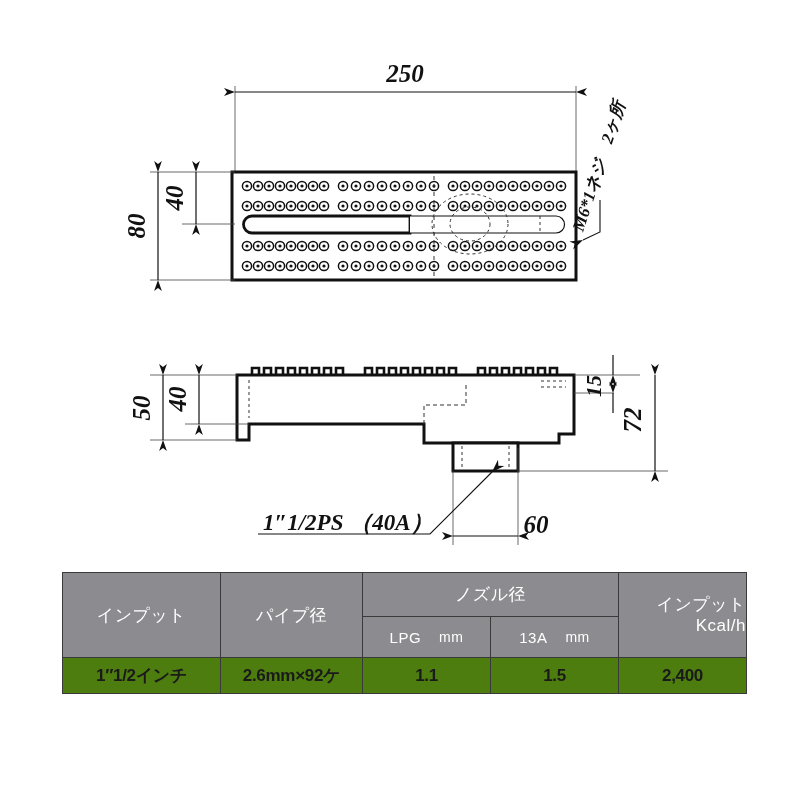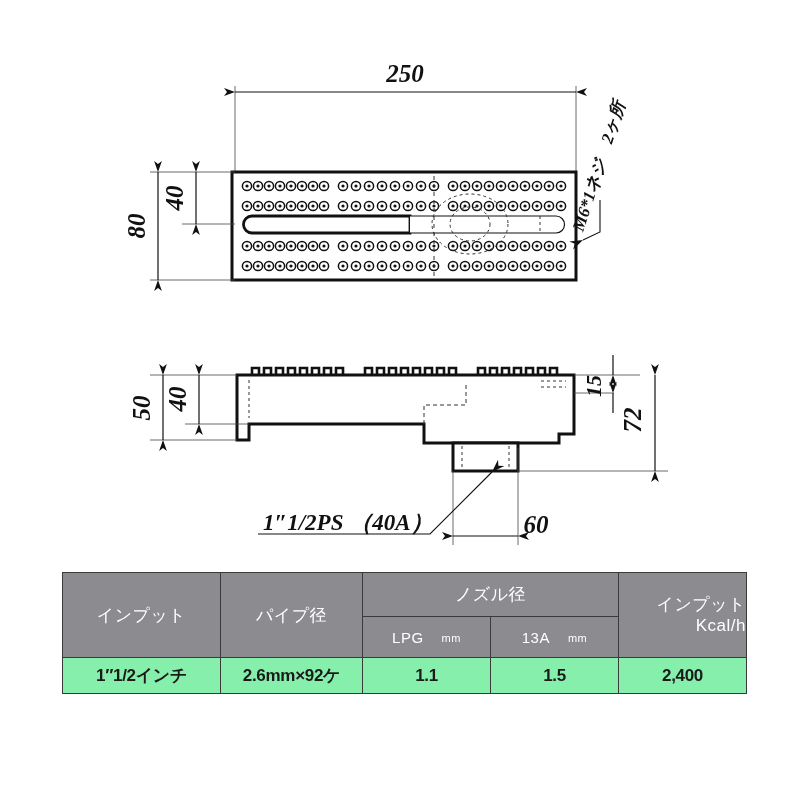--- a/index.html
+++ b/index.html
@@ -43,32 +43,32 @@
     background: #8c8c90;
     color: #ffffff;
     font-weight: normal;
     font-size: 17px;
     letter-spacing: 0.5px;
   }
   #spec-table th.sub {
     font-size: 15px;
   }
   #spec-table td {
-    background: #86efac;
+    background: #4d7c0f;
     color: #1a1a1a;
     font-size: 17px;
     height: 35px;
     font-weight: bold;
     letter-spacing: -0.3px;
   }
   .hdr-tall { height: 83px; }
   .hdr-top  { height: 43px; margin-top: 22px; }
   .hdr-bot  { height: 40px; }
   .unit {
-    font-size: 11px;
+    font-size: 14px;
     vertical-align: 1px;
     margin-left: 18px;
   }
   .two-line {
     line-height: 1.25;
     text-align: right;
   }
 </style>
 </head>
 <body>

